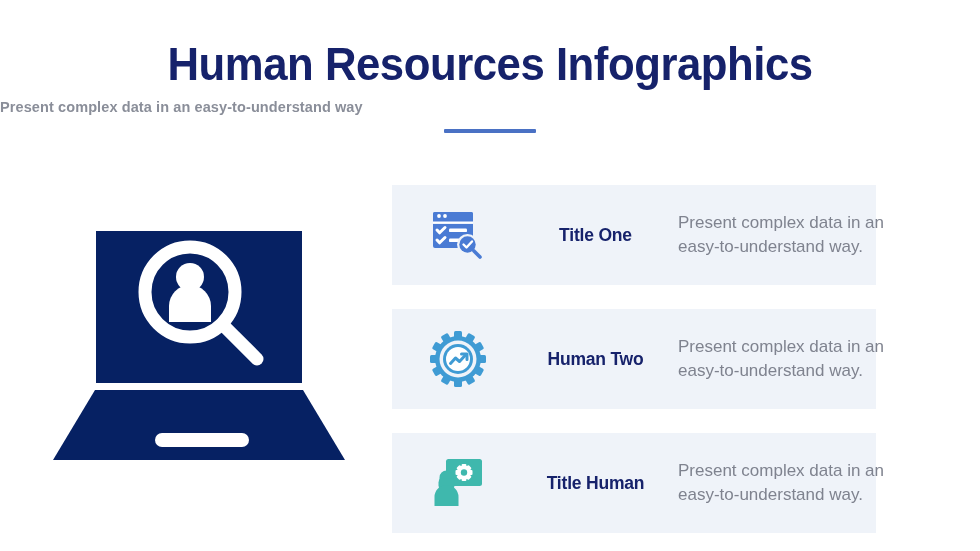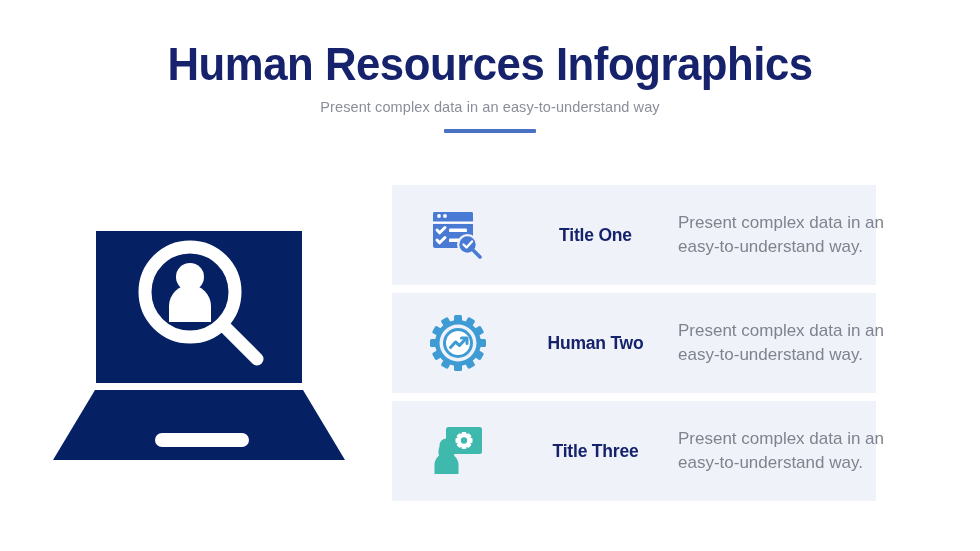--- a/index.html
+++ b/index.html
@@ -36,23 +36,23 @@
     color: #16226b;
     line-height: 1.1;
     white-space: nowrap;
     transform: scaleX(0.93);
   }
   #page-subtitle {
     position: absolute;
     left: 0;
     top: 99px;
     width: 980px;
-    text-align: center;
+    text-align: left;
     font-size: 14.5px;
-    font-weight: normal;
+    font-weight: bold;
     color: #8a8e99;
     letter-spacing: 0.1px;
   }
   #header-divider {
     position: absolute;
     left: 444px;
     top: 129px;
     width: 92px;
     height: 4px;
     background: #4a71c4;
@@ -74,21 +74,21 @@
     position: absolute;
     left: 392px;
     top: 185px;
     width: 588px;
   }
   .row-card {
     position: relative;
     width: 484px;
     height: 100px;
     background: #eff3f9;
-    margin-bottom: 8px;
+    margin-bottom: 24px;
     display: flex;
     align-items: center;
   }
   .row-icon {
     position: absolute;
     left: 36px;
     top: 50%;
     transform: translateY(-50%);
     width: 60px;
     height: 60px;
@@ -225,17 +225,17 @@
           <circle cx="35" cy="18.5" r="7"></circle>
         </g>
         <circle cx="35" cy="18.5" r="3.2" fill="#3fb8ad"></circle>
 
         <path d="M9.5 28.5 a8 8 0 0 1 16 0 v3 a8 8 0 0 1 -16 0 z" fill="#3fb8ad"></path>
         <path d="M10.5 24.5 h14 v-1 a7 7 0 0 0 -14 0 z" fill="#3fb8ad"></path>
         <path d="M5.5 52 v-9 a12 12 0 0 1 24 0 v9 z" fill="#3fb8ad"></path>
         <rect x="15.5" y="36" width="4" height="7" fill="#ffffff" opacity="0"></rect>
       </svg>
     </div>
-    <div class="row-title">Title Three</div>
+    <div class="row-title">Title Human</div>
     <div class="row-desc">Present complex data in an easy-to-understand way.</div>
   </div>
 
 </div>
 
 </body></html>

